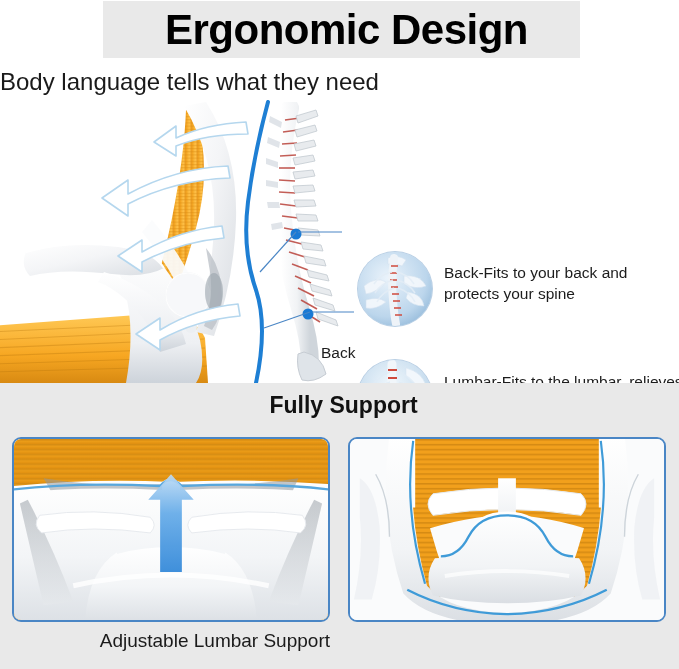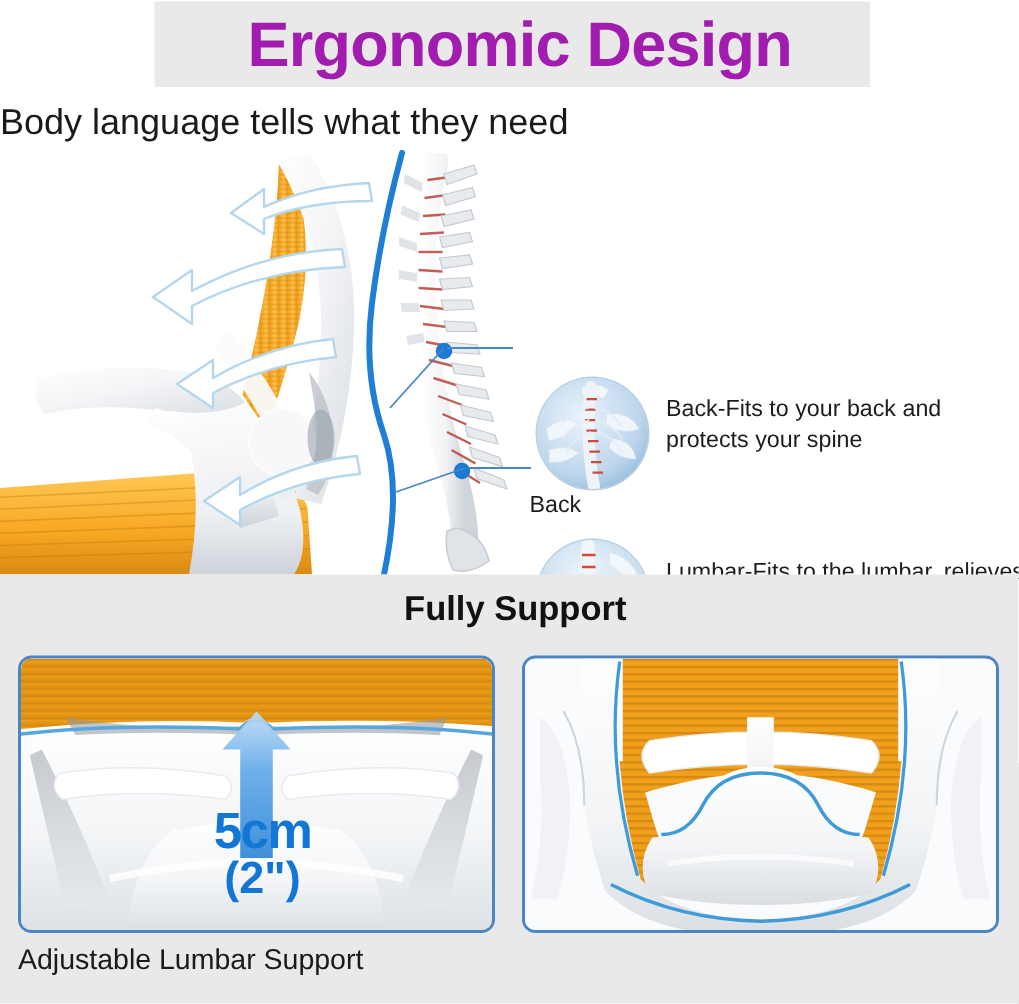--- a/index.html
+++ b/index.html
@@ -12,21 +12,21 @@
   #page { position: relative; width: 679px; height: 669px; background: #fff; }
 
   
   .title-band {
     position: absolute; left: 103px; top: 1px; width: 477px; height: 57px;
     background: #e9e9e9;
   }
   .title-text {
     position: absolute; left: 103px; top: 2px; width: 477px; height: 56px;
     display: flex; align-items: center; justify-content: center;
-    font-size: 42px; font-weight: bold; color: #a21caf; letter-spacing: -0.5px;
+    font-size: 42px; font-weight: bold; color: #000000; letter-spacing: -0.5px;
     white-space: nowrap;
     padding-left: 10px;
   }
   .subtitle {
     position: absolute; left: 0; top: 68px; width: 679px;
     text-align: left; font-size: 24px; color: #1a1a1a;
   }
 
   
   .top-area { position: absolute; left: 0; top: 100px; width: 679px; height: 283px; }
@@ -52,21 +52,21 @@
     overflow: hidden; background: #cfe0f0;
     box-shadow: 0 0 0 1px #b9cfe4;
   }
   #circle-back  { left: 358px; top: 152px; }
   #circle-lumbar{ left: 358px; top: 260px; }
   .detail-circle svg { display: block; }
 
   .callout-label {
     position: absolute; font-size: 15.5px; color: #1c1c1c; white-space: nowrap;
   }
-  #label-back   { left: 321px; top: 228px; margin-left: 32px; }
+  #label-back   { left: 321px; top: 244px; }
   #label-lumbar { left: 311px; top: 315px; }
 
   .callout-text {
     position: absolute; font-size: 15.5px; color: #1c1c1c; line-height: 1.35;
     width: 240px;
   }
   #text-back   { left: 444px; top: 163px; }
   #text-lumbar { left: 444px; top: 272px; }
 
   
@@ -82,21 +82,21 @@
   .panel {
     position: absolute; top: 437px; width: 318px; height: 185px;
     border: 2px solid #4a86c5; border-radius: 9px;
     background: #fff; overflow: hidden;
   }
   #panel-left  { left: 12px; }
   #panel-right { left: 348px; }
   .panel svg { display: block; width: 100%; height: 100%; }
 
   .panel-caption {
-    position: absolute; top: 630px; width: 318px; text-align: left;
+    position: absolute; top: 630px; width: 318px; text-align: right;
     font-size: 19px; color: #1a1a1a; white-space: nowrap;
   }
   #caption-left  { left: 12px; }
   #caption-right { left: 348px; }
 
   
   .measure {
     position: absolute; left: 120px; top: 538px; width: 110px;
     text-align: center; color: #1277d4; font-weight: bold; line-height: 0.98;
     pointer-events: none;
@@ -405,24 +405,20 @@
       <path d="M 104 116 Q 158 102 214 116" fill="none" stroke="#f4f6f8" stroke-width="3"></path>
 
       <path d="M 60 150 Q 158 128 258 150" fill="none" stroke="#ffffff" stroke-width="5" opacity="0.8"></path>
 
       <g>
         <path d="M 148 36 L 148 110 L 136 110 L 159 136 L 182 110 L 170 110 L 170 36 Z" fill="url(#arrowG)" opacity="0.92" transform="scale(1,-1) translate(0,-172)"></path>
       </g>
     </svg>
   </div>
 
-  <div class="measure">
-    <div class="m1">5cm</div>
-    <div class="m2">(2")</div>
-  </div>
 
   <div class="panel" id="panel-right">
     <svg viewBox="0 0 318 185" preserveAspectRatio="none">
       <defs>
         <pattern id="rmeshLines" width="4" height="5" patternUnits="userSpaceOnUse">
           <rect width="4" height="5" fill="#f2a01c"></rect>
           <rect width="4" height="1.6" fill="#b8730a" opacity="0.5"></rect>
         </pattern>
         <linearGradient id="plastic2" x1="0" y1="0" x2="0" y2="1">
           <stop offset="0%" stop-color="#ffffff"></stop>

